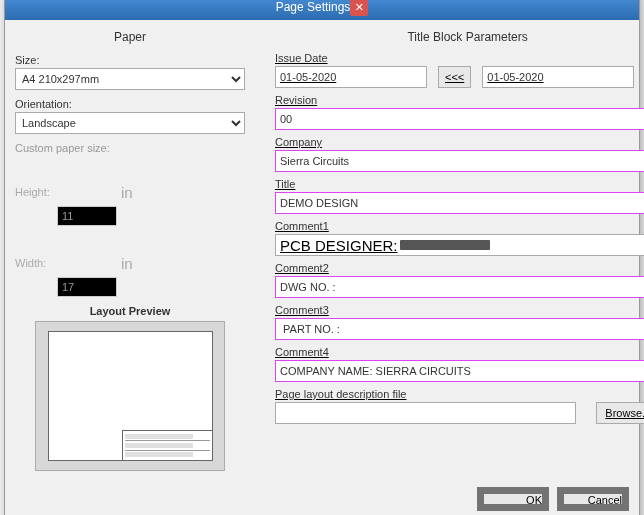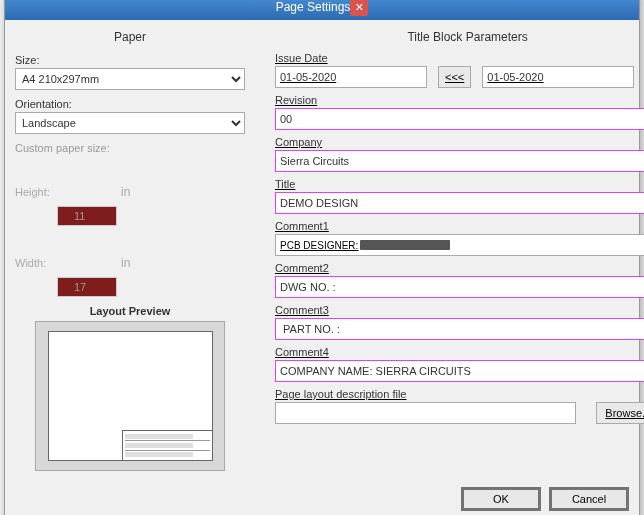--- a/index.html
+++ b/index.html
@@ -97,28 +97,28 @@
     }
     .size-row-label {
       font-size: 11px;
       color: #aaa;
       width: 38px;
     }
     .size-input {
       width: 60px;
       height: 20px;
       border: 1px solid #ccc;
-      background: #7f1d1d;
-      padding: 2px 16px;
+      background: #000000;
+      padding: 2px 4px;
       font-size: 11px;
       color: #999;
       margin-top: 48px;
     }
     .size-unit {
-      font-size: 12px;
+      font-size: 15px;
       color: #aaa;
     }
     .layout-preview-label {
       text-align: center;
       font-size: 11px;
       color: #333;
       margin-bottom: 4px;
       font-weight: bold;
     }
     .layout-preview-box {
@@ -244,26 +244,27 @@
       font-size: 11px;
       cursor: pointer;
     }
     .dialog-footer {
       display: flex;
       justify-content: flex-end;
       padding: 6px 10px 10px;
       gap: 8px;
     }
     .footer-btn {
-      width: 80px;
+      width: 72px;
       height: 24px;
-      border: 3px solid #737373;
+      border: 7px solid #737373;
       background: #e8e8e8;
       font-size: 11px;
       cursor: pointer;
+      text-align: right;
     }
     .footer-btn-ok {
       background: #e8e8e8;
     }
     .divider-v {
       width: 1px;
       background: #ccc;
       margin: 0 5px;
     }
     .redacted-bar {
@@ -366,21 +367,21 @@
       </div>
 
       <div class="tb-field-group">
         <div class="tb-field-label">Title</div>
         <input class="tb-input" type="text" value="DEMO DESIGN" style="">
       </div>
 
       <div class="tb-field-group">
         <div class="tb-field-label">Comment1</div>
         <div style="position:relative;width:100%;height:22px;border:1px solid #aaa;background:white;display:flex;align-items:center;padding:0 4px;">
-          <span style="font-size:10px;">PCB DESIGNER: </span>
+          <span style="font-size:15px;">PCB DESIGNER: </span>
           <span class="redacted-bar"></span>
         </div>
       </div>
 
       <div class="tb-field-group">
         <div class="tb-field-label">Comment2</div>
         <input class="tb-input" type="text" value="DWG NO. :" style="">
       </div>
 
       <div class="tb-field-group">

